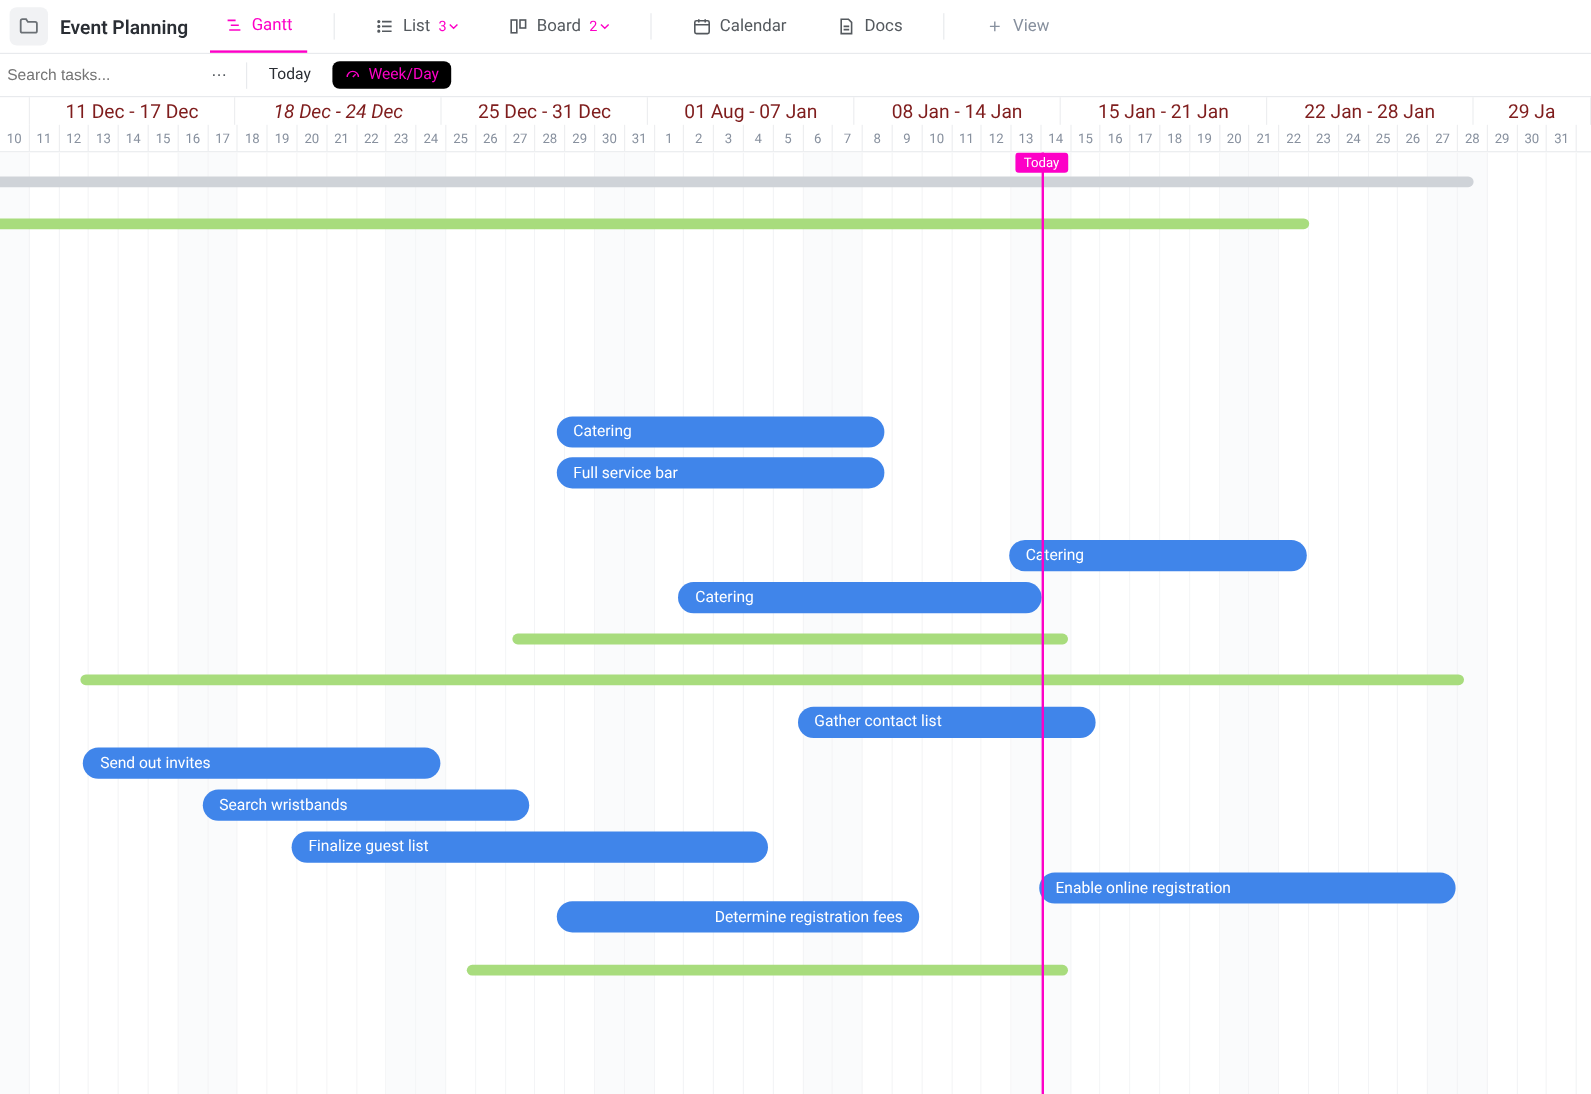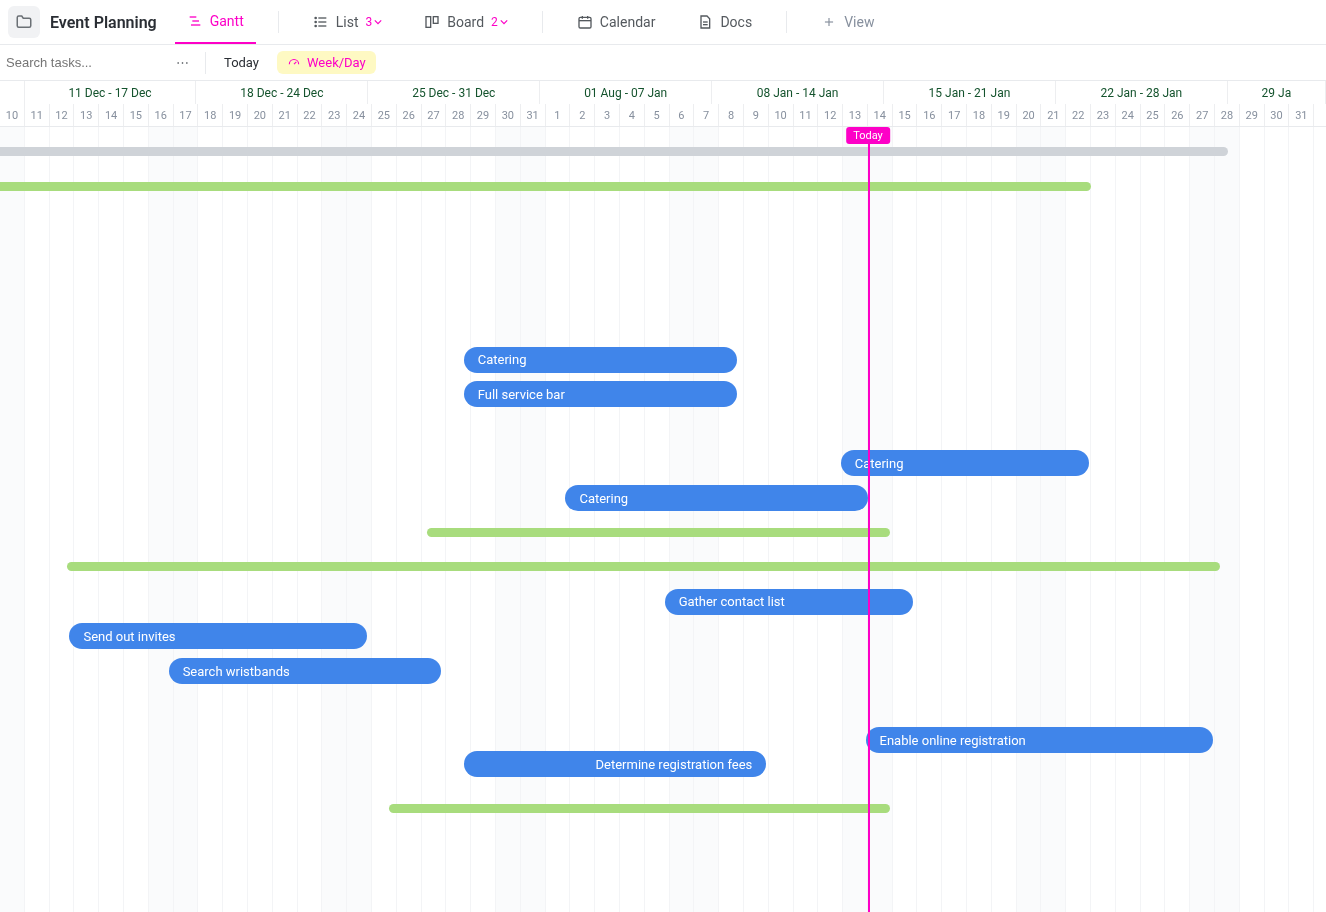--- a/index.html
+++ b/index.html
@@ -64,31 +64,31 @@
   }
   .search {
     width: 160px; border: none; outline: none;
     padding: 4px 6px; font-size: 13px; color:#54595e;
   }
   .dots { color:#54595e; padding:4px 8px; cursor:pointer; }
   .tb-divider { width:1px; height:22px; background:#e8eaed; }
   .tb-btn { padding:4px 10px; cursor:pointer; color:#2a2e34; }
   .pill {
     display:flex;align-items:flex-end;gap:6px;
-    background:#fef9c3;
+    background:#000000;
     color:#fd00c7;
     border-radius:6px;
     padding:4px 10px;
     font-size: 13px;
   }
 
   
   .timeline-head { border-bottom:1px solid #e8eaed; }
   .weeks-row {
-    display:flex; height:23px; font-size:12px; color:#14532d;text-align:right;
+    display:flex; height:23px; font-size:16px; color:#7f1d1d;text-align:right;
   }
   .week-cell {
     border-right:1px solid #edeef0;
     display:flex;align-items:center;justify-content:center;
   }
   .days-row {
     display:flex; height:22px; font-size:11px; color:#87909e;
   }
   .day-cell {
     width:24.8px; flex:none;
@@ -242,21 +242,21 @@
         <path d="M12 14l4-4"></path>
       </svg>
     <span>Week/Day</span>
   </span>
 </div>
 
 <div class="timeline-head">
   <div class="weeks-row" id="weeks-row">
       <div class="week-cell" style="width: 24.8px;"></div>
       <div class="week-cell" style="width: 173.6px;">11 Dec - 17 Dec</div>
-      <div class="week-cell" style="width: 173.6px;">18 Dec - 24 Dec</div>
+      <div class="week-cell" style="width: 173.6px; font-style: italic;">18 Dec - 24 Dec</div>
       <div class="week-cell" style="width: 173.6px;">25 Dec - 31 Dec</div>
       <div class="week-cell" style="width: 173.6px;">01 Aug - 07 Jan</div>
       <div class="week-cell" style="width: 173.6px;">08 Jan - 14 Jan</div>
       <div class="week-cell" style="width: 173.6px;">15 Jan - 21 Jan</div>
       <div class="week-cell" style="width: 173.6px;">22 Jan - 28 Jan</div>
       <div class="week-cell" style="width: 99.2px;">29 Ja</div>
     </div>
   <div class="days-row" id="days-row">
       <div class="day-cell">10</div>
       <div class="day-cell">11</div>
@@ -390,20 +390,23 @@
       </div>
       <div class="bar" style="left: 664.64px; width: 248px; top: 461.8px;">
         <span>Gather contact list</span>
       </div>
       <div class="bar" style="left: 69.44px; width: 297.6px; top: 496.4px;">
         <span>Send out invites</span>
       </div>
       <div class="bar" style="left: 168.64px; width: 272.8px; top: 531px;">
         <span>Search wristbands</span>
       </div>
+      <div class="bar" style="left: 243.04px; width: 396.8px; top: 565.6px;">
+        <span>Finalize guest list</span>
+      </div>
       <div class="bar" style="left: 865.52px; width: 347.2px; top: 600.2px;">
         <span>Enable online registration</span>
       </div>
       <div class="bar" style="left: 463.76px; width: 302.56px; top: 624px; justify-content: flex-end;">
         <span>Determine registration fees</span>
       </div>
     </div>
   <div class="today-line" id="today-line" style="left: 868px;"></div>
   <div class="today-label" id="today-label" style="left: 868px;">Today</div>
 </div>

